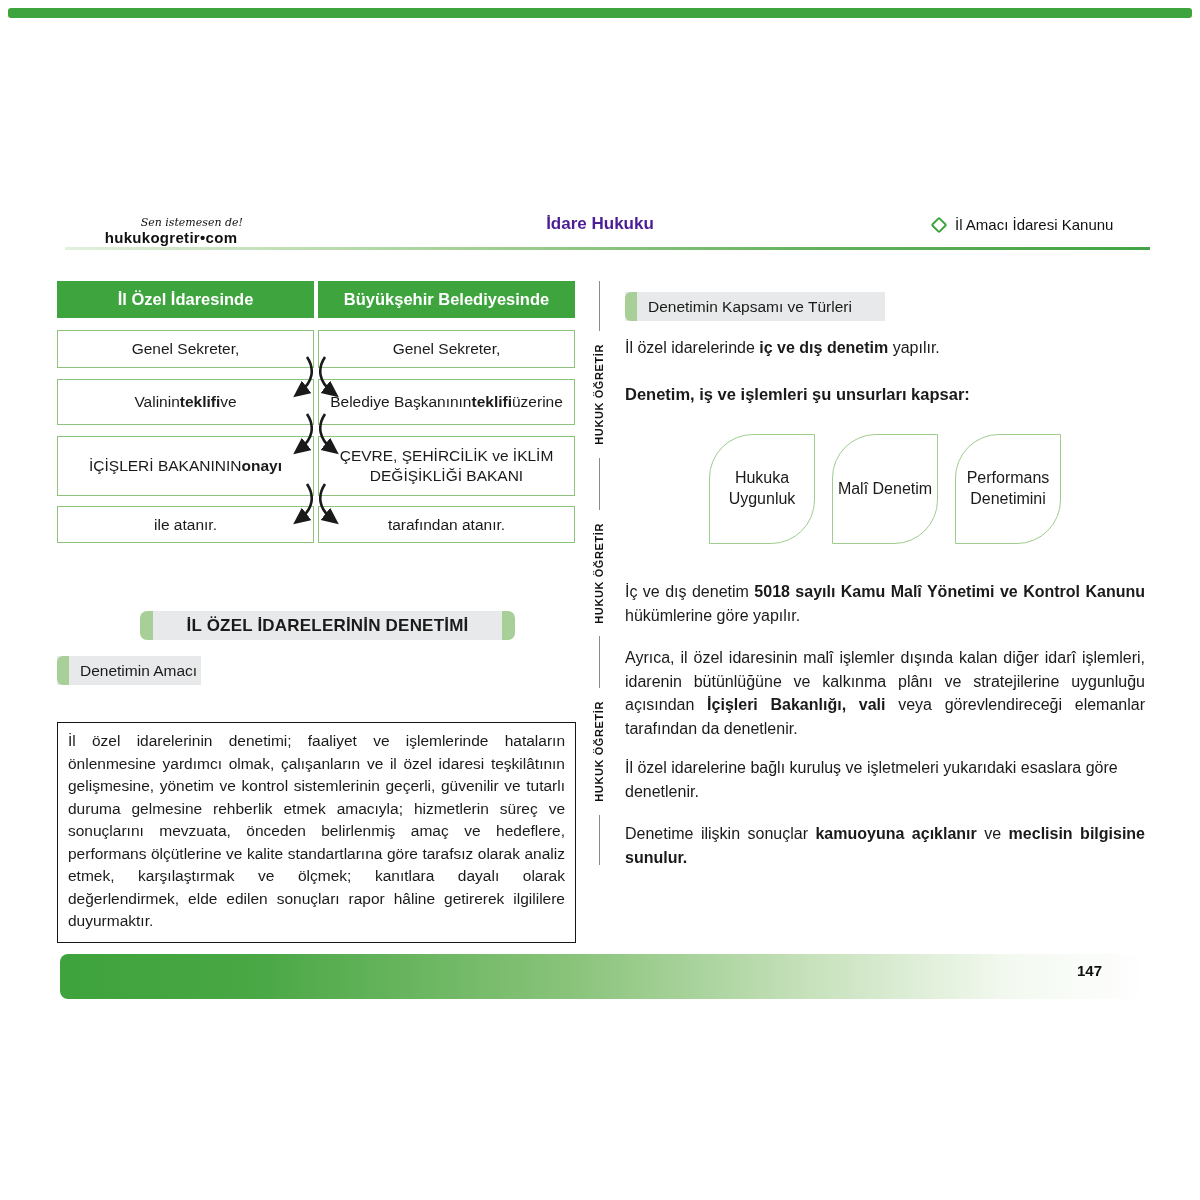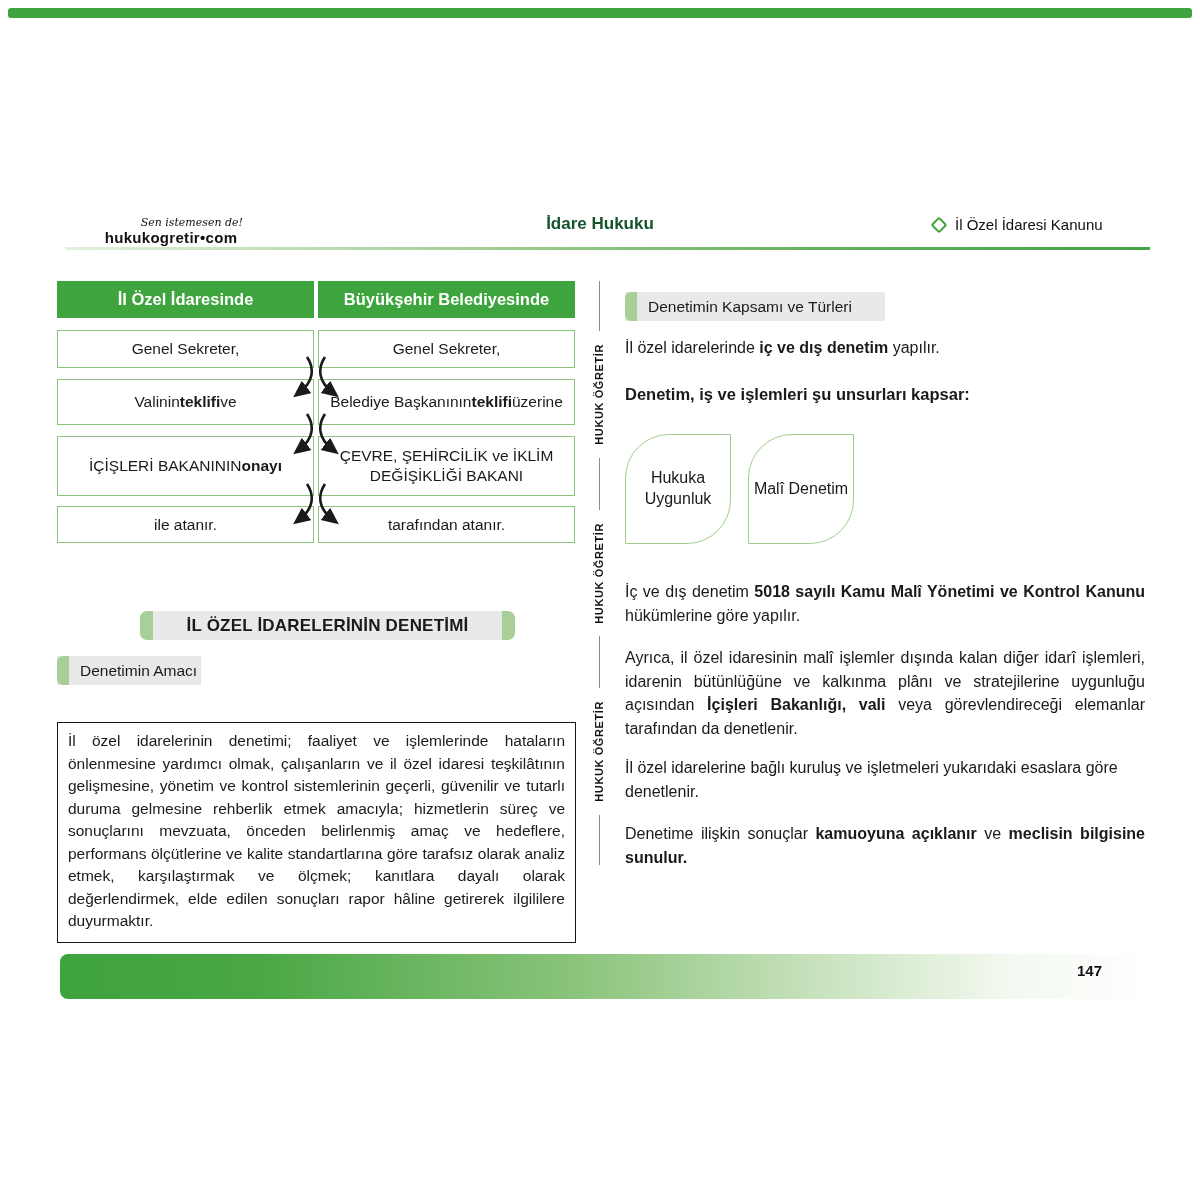--- a/index.html
+++ b/index.html
@@ -14,21 +14,21 @@
   .abs { position:absolute; }
   .b { font-weight:bold; }
 
   
   .top-bar { left:8px; top:8px; width:1184px; height:10px; background:#3EA43E; border-radius:3px; }
 
   
   .logo-wrap { left:95px; top:203px; width:152px;margin-top:13px; }
   .logo-script { font-family:"DejaVu Serif", serif; font-style:italic; font-size:11px; text-align:right; padding-right:4px; color:#111; }
   .logo-main { font-weight:bold; font-size:15px; letter-spacing:0.3px; color:#111; text-align:center; }
-  .center-title { left:450px; top:214px; width:300px; text-align:center; font-weight:bold; font-size:17px; color:#14532d; }
+  .center-title { left:450px; top:214px; width:300px; text-align:center; font-weight:bold; font-size:17px; color:#4c1d95; }
   .chapter { top:216px; left:933px; display:flex; align-items:center; gap:10px; }
   .diamond { width:12px; height:12px; border:2.5px solid #3EA43E; border-radius:2px; transform:rotate(45deg); background:#fff; }
   .chapter-label { font-size:15px; color:#111; }
   .header-line { left:65px; top:247px; width:1085px; height:3px;
     background:linear-gradient(90deg,#E2F0DD 0%,#A8D29A 35%,#62B05C 70%,#44A346 100%); }
 
   
   .th { height:37px; background:#3EA43E; color:#fff; font-weight:bold; font-size:16.5px;
         display:flex; align-items:center; justify-content:center; top:281px; }
   .cell { background:#fff; border:1.4px solid #8DC47D; display:flex; align-items:center; justify-content:center;
@@ -61,21 +61,21 @@
   
   .divider { left:590px; top:281px; width:18px; height:654px; display:flex; flex-direction:column;
              align-items:center; gap:13px; }
   .div-line { width:1px; background:#8A8A8A; }
   .wm { writing-mode:vertical-rl; transform:rotate(180deg); font-weight:bold; font-size:11px;
         letter-spacing:0.6px; color:#111; white-space:nowrap; }
 
   
   .r-intro { left:625px; top:339px; width:520px; font-size:16px; }
   .r-lead  { left:625px; top:385px; width:520px; text-align:left; font-weight:bold; font-size:16.5px; }
-  .boxes   { left:625px; top:434px; width:520px; display:flex; gap:17px; }
+  .boxes   { left:625px; top:434px; width:520px; display:flex; justify-content:center; gap:17px; }
   .leaf { width:106px; height:110px; border:1.4px solid #9ECD8E; border-radius:44px 0 44px 0;
           display:flex; align-items:center; justify-content:center; text-align:center;
           font-size:16px; line-height:1.3; padding:4px; background:#fff; }
   .rp { left:625px; width:520px; font-size:16px; line-height:23.5px; }
   .rp.just { text-align:justify; }
   .rp1 { top:580px; } .rp2 { top:646px; } .rp3 { top:756px; } .rp4 { top:822px; }
 
   
   .footer-bar { left:60px; top:954px; width:1080px; height:45px; border-radius:8px;
     background:linear-gradient(90deg,#3EA33C 0%,#49A744 18%,#8BC47C 48%,#C8E2BD 70%,#F3F9F0 88%,#FEFEFE 100%); }
@@ -94,21 +94,21 @@
 
 <div class="abs top-bar"></div>
 
 <div class="abs logo-wrap">
   <div class="logo-script">Sen istemesen de!</div>
   <div class="logo-main">hukukogretir•com</div>
 </div>
 <div class="abs center-title">İdare Hukuku</div>
 <div class="abs chapter">
   <span class="diamond"></span>
-  <span class="chapter-label">İl Özel İdaresi Kanunu</span>
+  <span class="chapter-label">İl Amacı İdaresi Kanunu</span>
 </div>
 <div class="abs header-line"></div>
 
 <div class="abs th colL">İl Özel İdaresinde</div>
 <div class="abs th colR">Büyükşehir Belediyesinde</div>
 
 <div class="abs cell colL r1">
     <span>Genel Sekreter,</span>
   </div>
 <div class="abs cell colR r1">
@@ -183,20 +183,21 @@
   <div class="cap"></div>
   <div class="txt">Denetimin Kapsamı ve Türleri</div>
 </div>
 
 <div class="abs r-intro"><span>İl özel idarelerinde </span><span class="b">iç ve dış denetim</span><span> yapılır.</span></div>
 <div class="abs r-lead">Denetim, iş ve işlemleri şu unsurları kapsar:</div>
 
 <div class="abs boxes">
   <div class="leaf">Hukuka Uygunluk</div>
   <div class="leaf">Malî Denetim</div>
+  <div class="leaf">Performans Denetimini</div>
 </div>
 
 <div class="abs rp just rp1"><span>İç ve dış denetim </span><span class="b">5018 sayılı Kamu Malî Yönetimi ve Kontrol Kanunu</span><span> hükümlerine göre yapılır.</span></div>
 <div class="abs rp just rp2"><span>Ayrıca, il özel idaresinin malî işlemler dışında kalan diğer idarî işlemleri, idarenin bütünlüğüne ve kalkınma plânı ve stratejilerine uygunluğu açısından </span><span class="b">İçişleri Bakanlığı, vali</span><span> veya görevlendireceği elemanlar tarafından da denetlenir.</span></div>
 <div class="abs rp rp3"><span>İl özel idarelerine bağlı kuruluş ve işletmeleri yukarıdaki esaslara göre denetlenir.</span></div>
 <div class="abs rp just rp4"><span>Denetime ilişkin sonuçlar </span><span class="b">kamuoyuna açıklanır</span><span> ve </span><span class="b">meclisin bilgisine sunulur.</span></div>
 
 <div class="abs footer-bar">
   <span class="page-num">147</span>
 </div>

